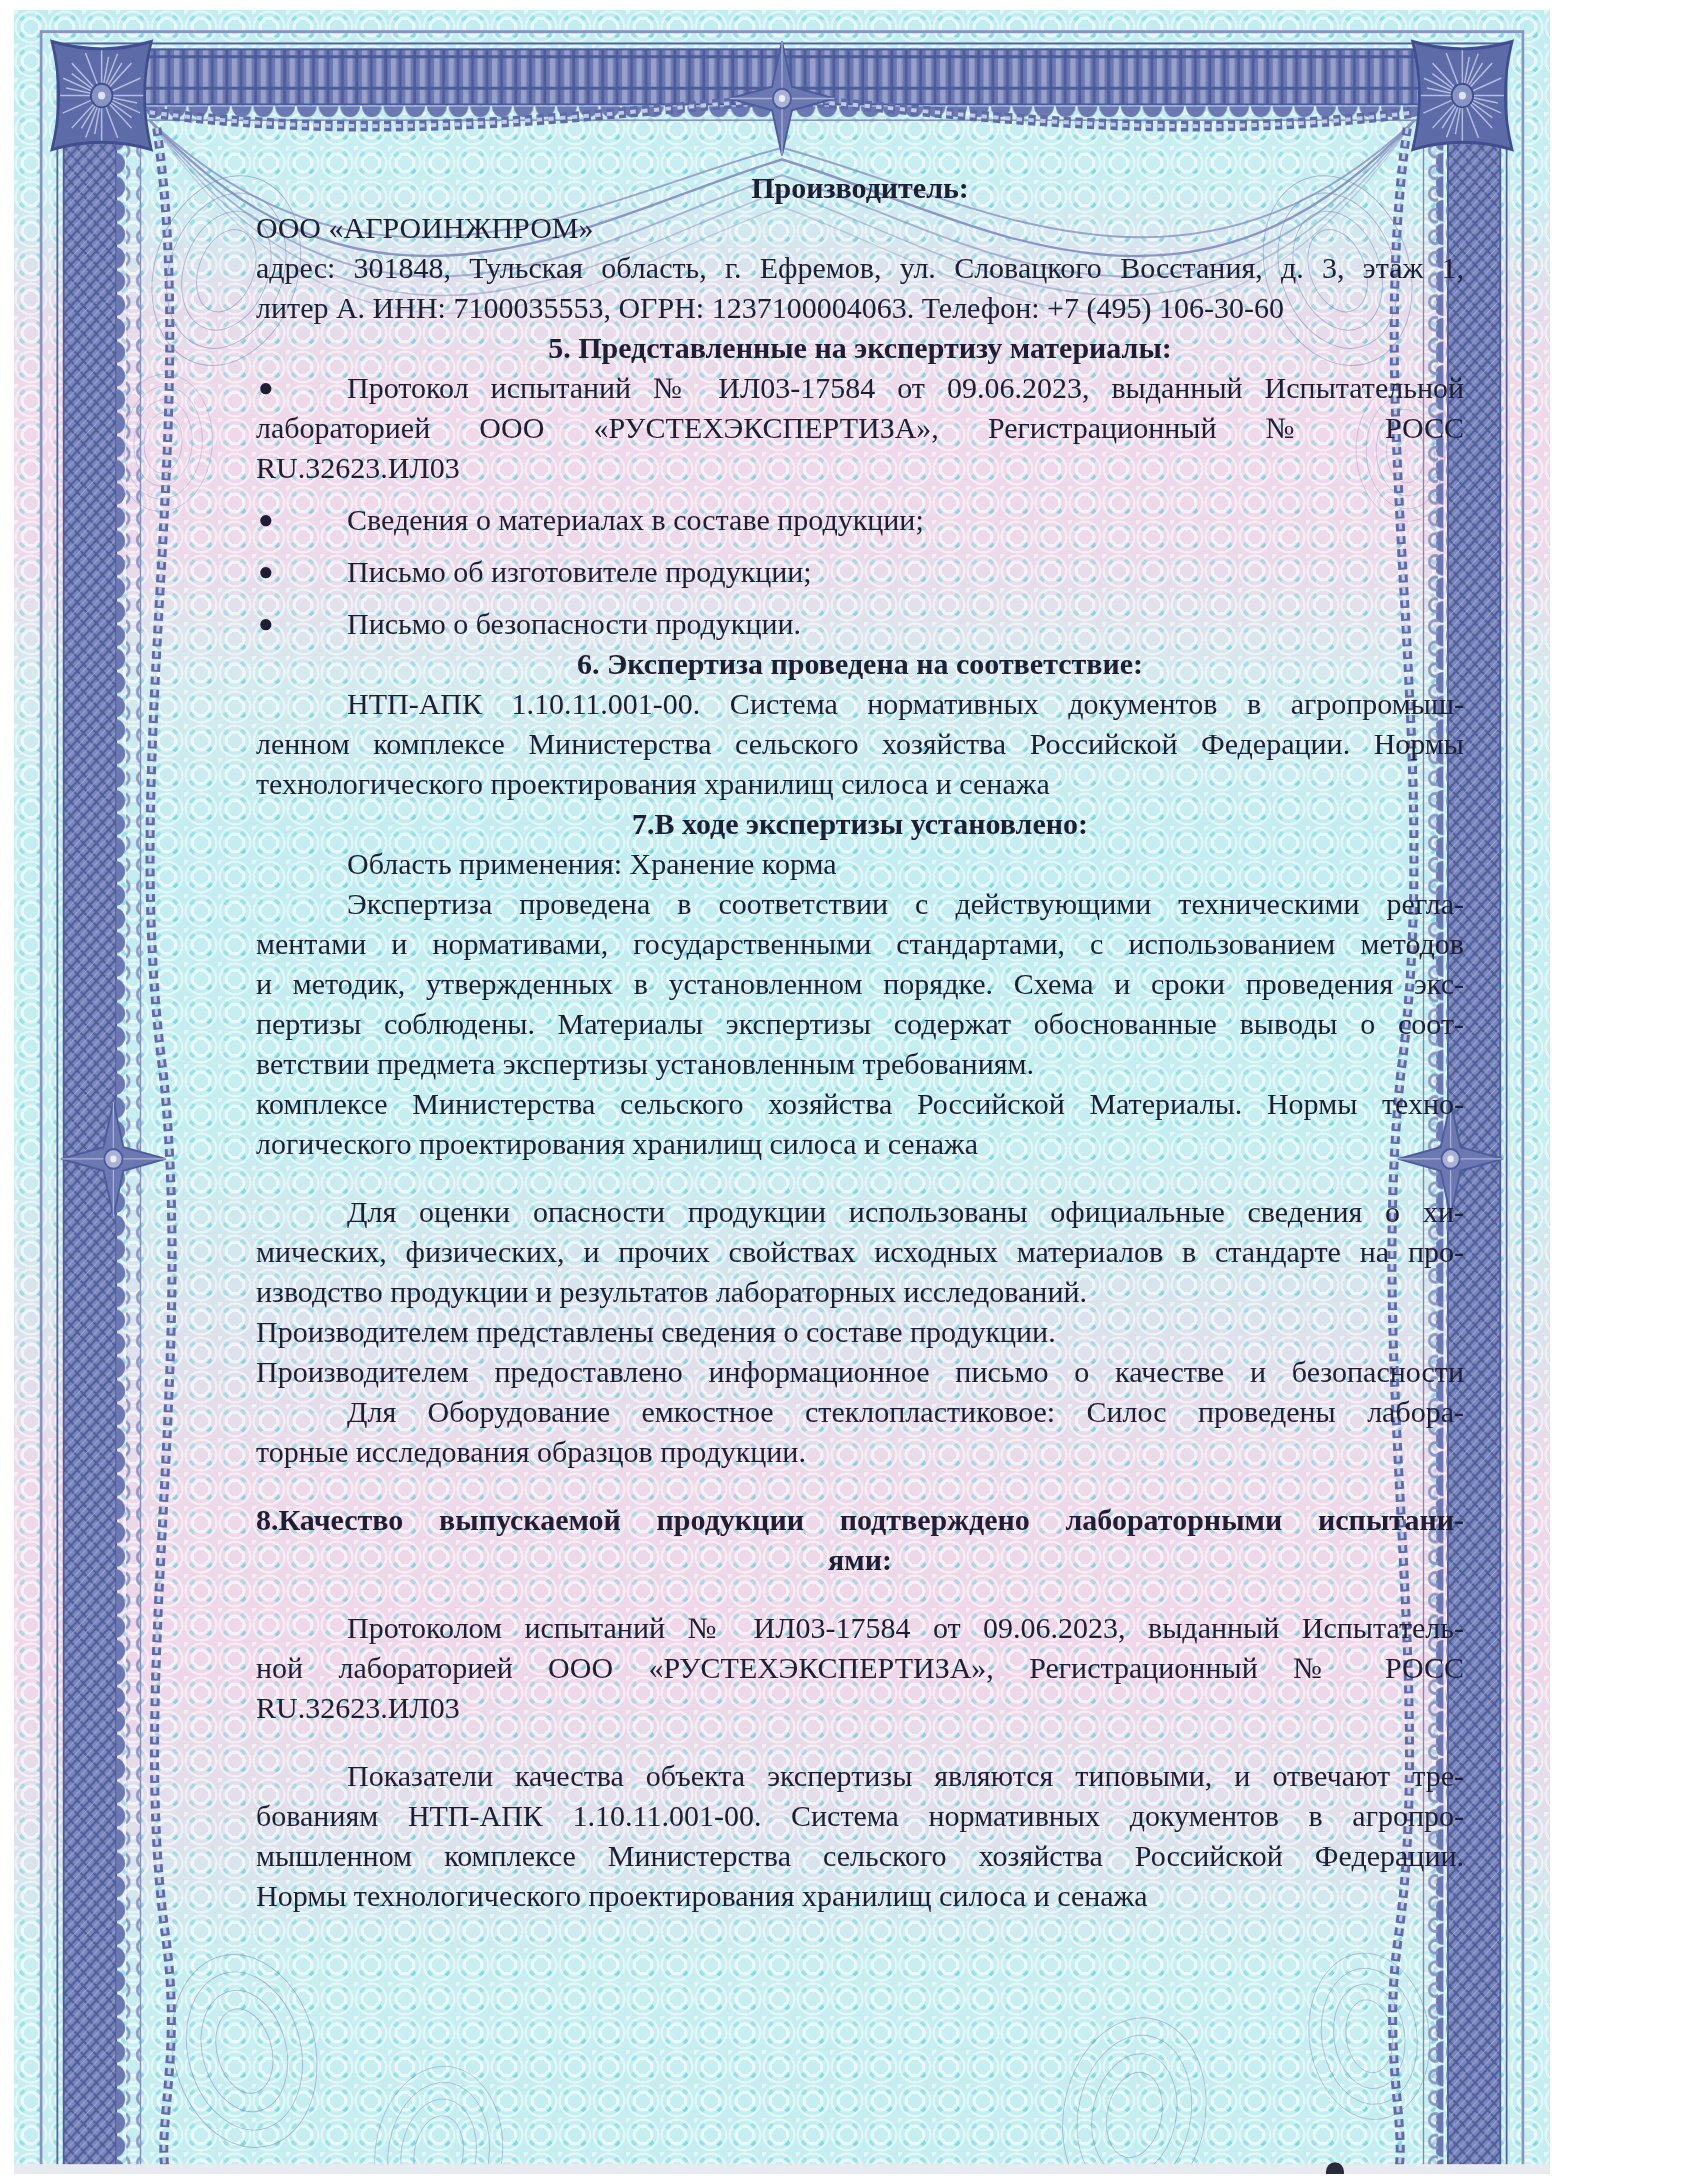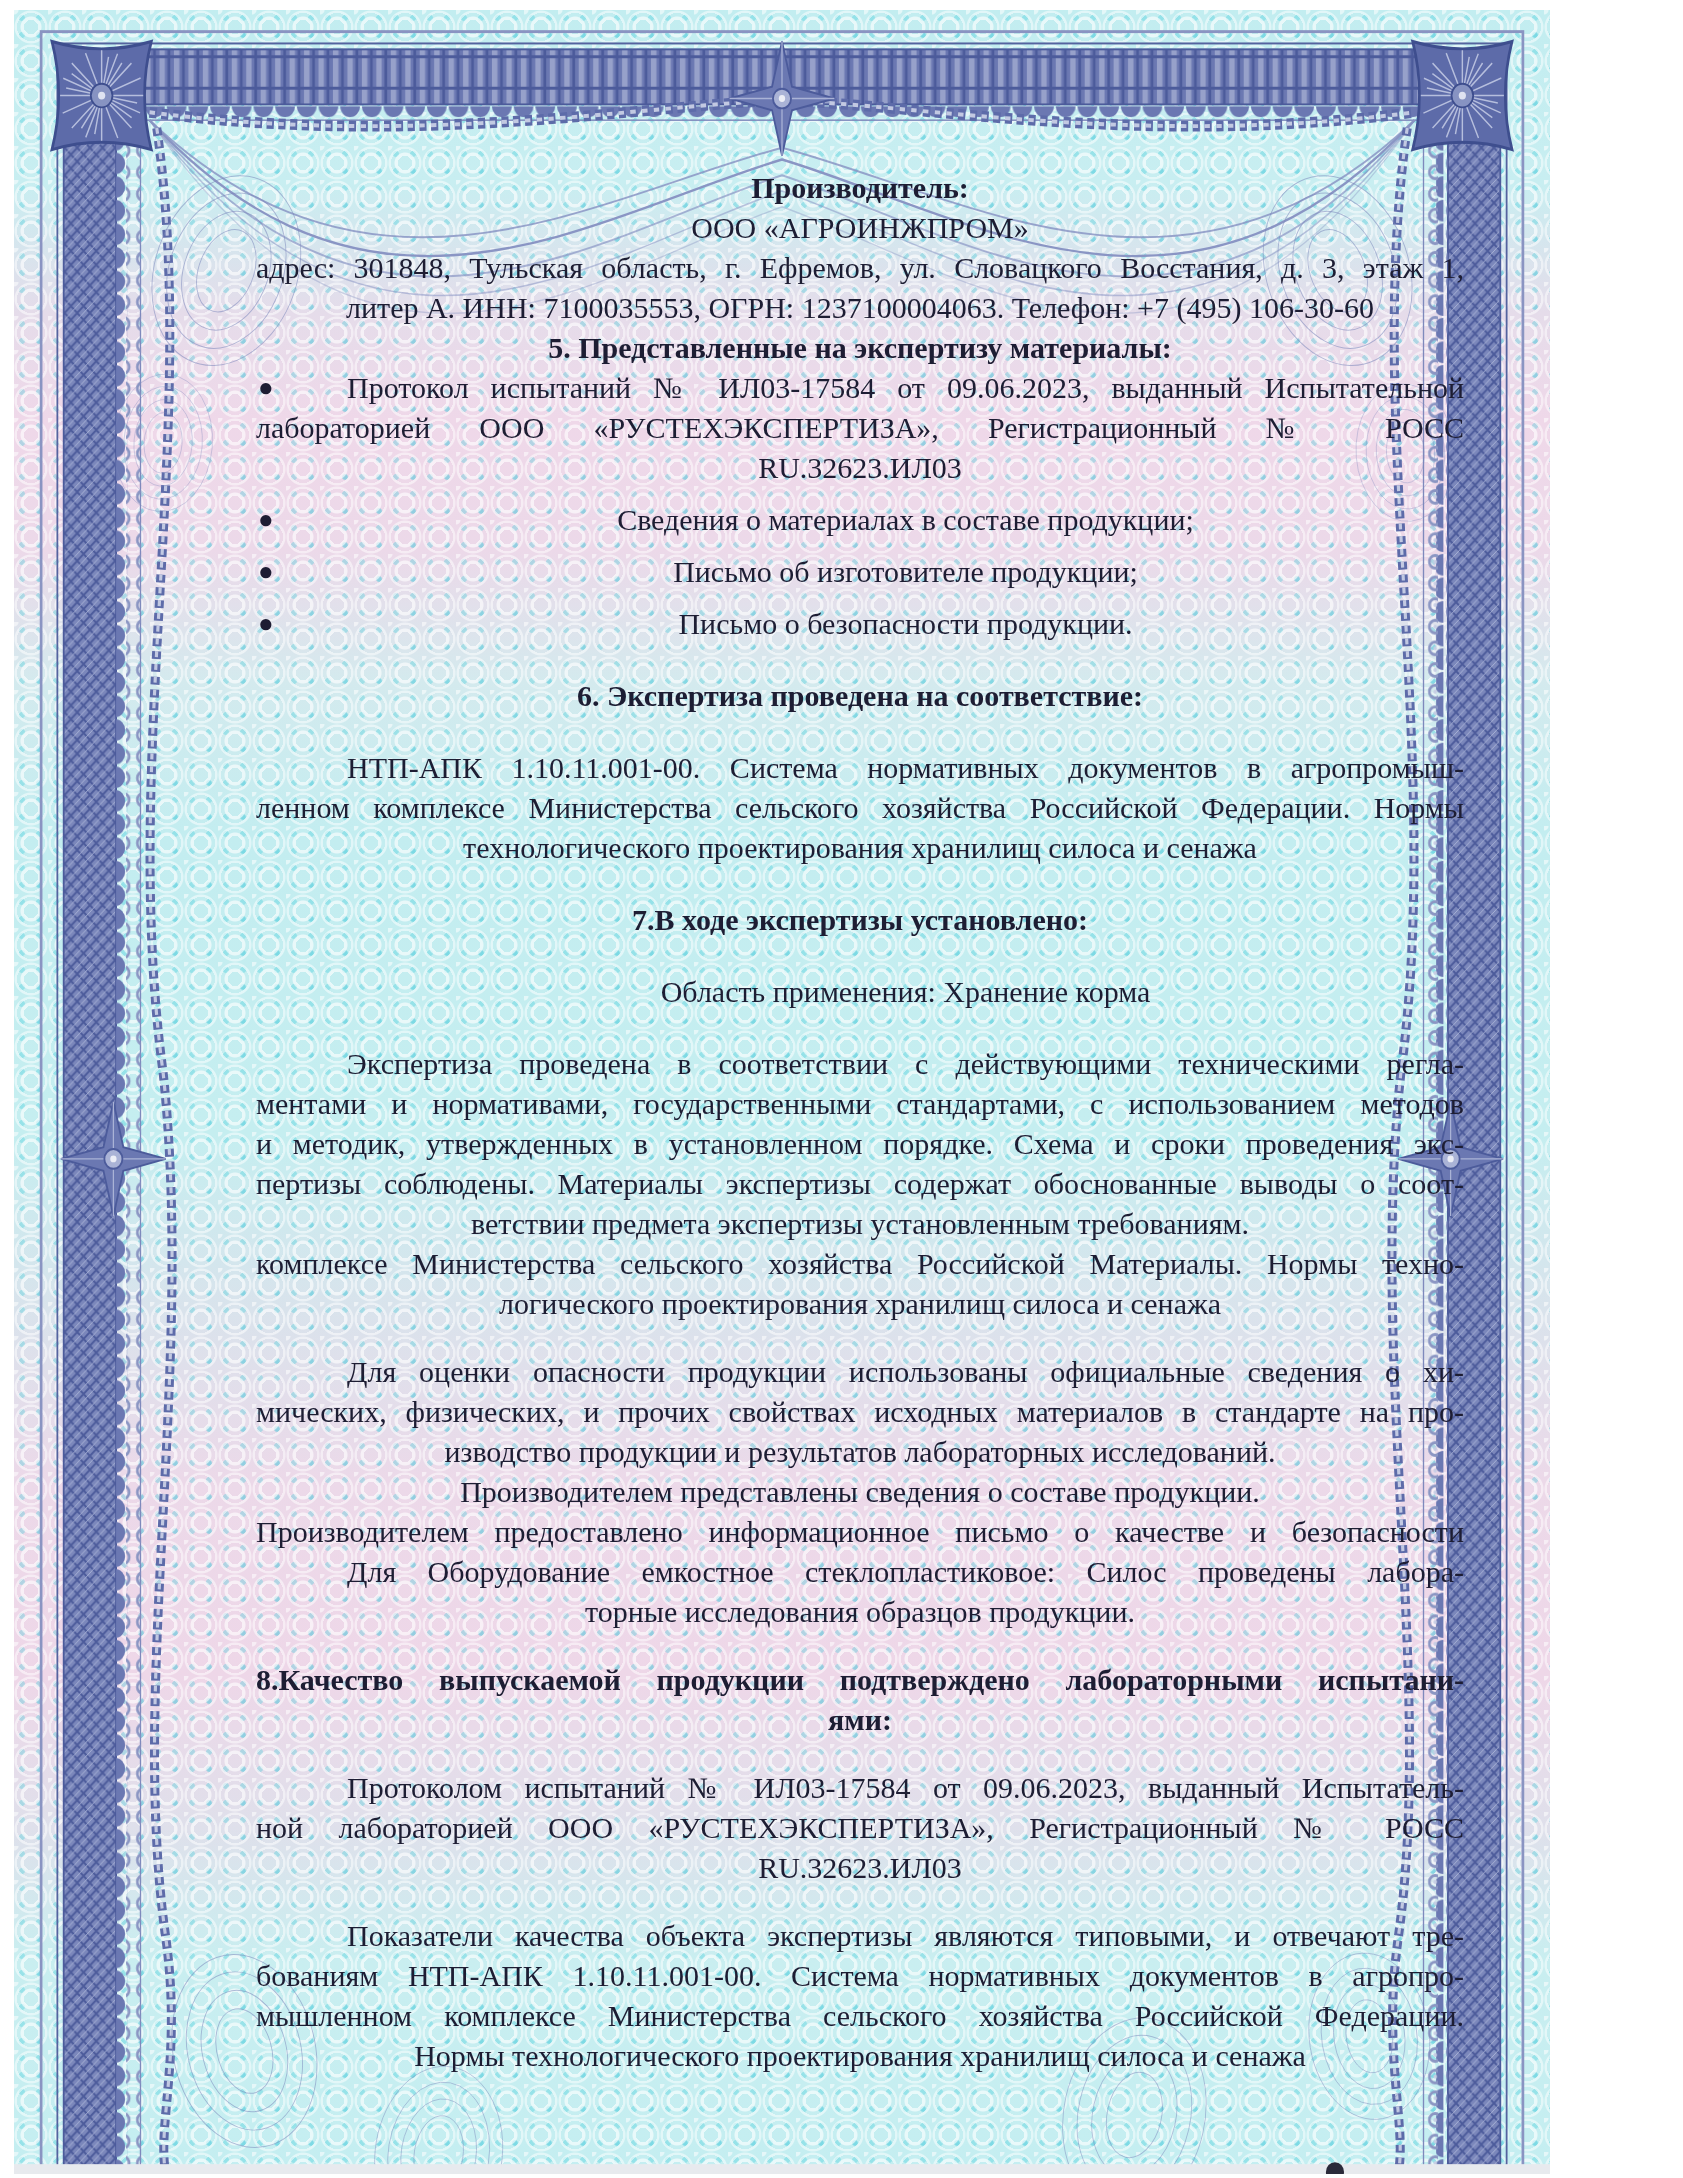--- a/index.html
+++ b/index.html
@@ -33,25 +33,25 @@
   .border-art{position:absolute;inset:0;width:100%;height:100%;}
   
   .doc-text{
     position:absolute;left:242px;top:158px;width:1208px;
     color:#1d1d33;font-size:30px;line-height:40px;
   }
   .line{position:relative;min-height:40px;white-space:nowrap;}
   .l-heading{font-weight:bold;text-align:center;white-space:normal;}
   .l-heading-justify{font-weight:bold;text-align:justify;text-align-last:justify;white-space:normal;}
   .l-justify{text-align:justify;text-align-last:justify;white-space:normal;}
-  .l-plain{text-align:center;}
+  .l-plain{text-align:left;}
   .indent{text-indent:91px;}
   .gap-s{margin-top:12px;}
   .gap-m{margin-top:28px;}
-  .gap-l{margin-top:32px;}
+  .gap-l{}
   .bullet-marker{
     position:absolute;left:2px;top:0;text-indent:0;
     font-size:26px;line-height:40px;
   }
 </style>
 </head>
 <body>
 
 <div class="page">
   <div class="bg-tint"></div>

